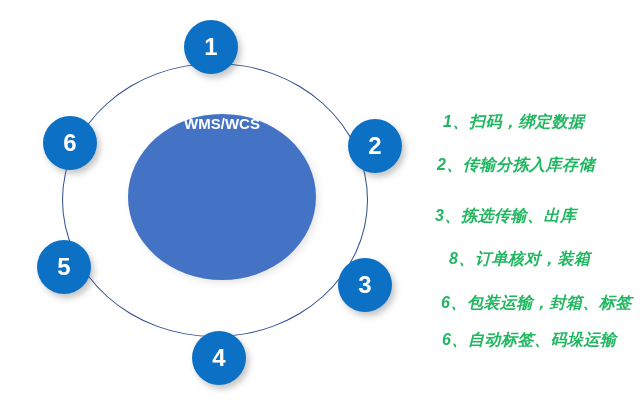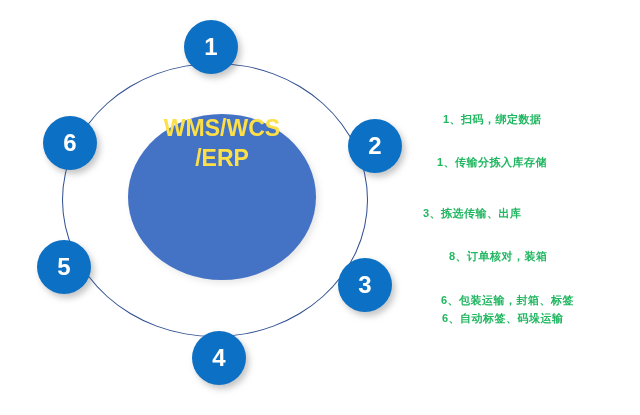--- a/index.html
+++ b/index.html
@@ -23,23 +23,23 @@
   
   .center-ellipse {
     position: absolute;
     left: 128px; top: 114px;
     width: 188px; height: 166px;
     background: #4472c4;
     border-radius: 50%;
     display: flex;
     flex-direction: column;
     align-items: center;
-    justify-content: flex-start;
-    color: #fde047;
-    font-size: 23px;
+    justify-content: space-between;
+    color: #ffffff;
+    font-size: 15px;
     font-weight: 600;
     line-height: 1.3;
     text-align: center;
     box-shadow: 3px 3px 6px rgba(120,120,120,0.18);
   }
   
   .node {
     position: absolute;
     width: 54px; height: 54px;
     background: #0c70c4;
@@ -55,42 +55,42 @@
   .node-1 { left: 184px; top: 20px; }
   .node-2 { left: 348px; top: 119px; }
   .node-3 { left: 338px; top: 258px; }
   .node-4 { left: 192px; top: 331px; }
   .node-5 { left: 37px;  top: 240px; }
   .node-6 { left: 43px;  top: 116px; }
   
   .legend-item {
     position: absolute;
     color: #21b761;
-    font-size: 11px;
+    font-size: 16px;
     font-weight: bold;
     letter-spacing: 0.5px;
     white-space: nowrap;
+    font-style: italic;
   }
   .li-1 { left: 443px; top: 112px; }
   .li-2 { left: 437px; top: 155px; }
-  .li-3 { left: 423px; top: 206px; }
+  .li-3 { left: 435px; top: 206px; }
   .li-4 { left: 449px; top: 249px; }
   .li-5 { left: 441px; top: 293px; }
-  .li-6 { left: 442px; top: 311px; }
+  .li-6 { left: 442px; top: 330px; }
 </style>
 </head>
 <body>
 
 <div class="stage">
 
   <div class="ring"></div>
 
   <div class="center-ellipse">
     <div>WMS/WCS</div>
-    <div>/ERP</div>
   </div>
 
   <div class="node node-1">
     <span>1</span>
   </div>
   <div class="node node-2">
     <span>2</span>
   </div>
   <div class="node node-3">
     <span>3</span>
@@ -100,20 +100,20 @@
   </div>
   <div class="node node-5">
     <span>5</span>
   </div>
   <div class="node node-6">
     <span>6</span>
   </div>
 
   <div>
     <div class="legend-item li-1">1、扫码，绑定数据</div>
-    <div class="legend-item li-2">1、传输分拣入库存储</div>
+    <div class="legend-item li-2">2、传输分拣入库存储</div>
     <div class="legend-item li-3">3、拣选传输、出库</div>
     <div class="legend-item li-4">8、订单核对，装箱</div>
     <div class="legend-item li-5">6、包装运输，封箱、标签</div>
     <div class="legend-item li-6">6、自动标签、码垛运输</div>
   </div>
 
 </div>
 
 </body></html>

